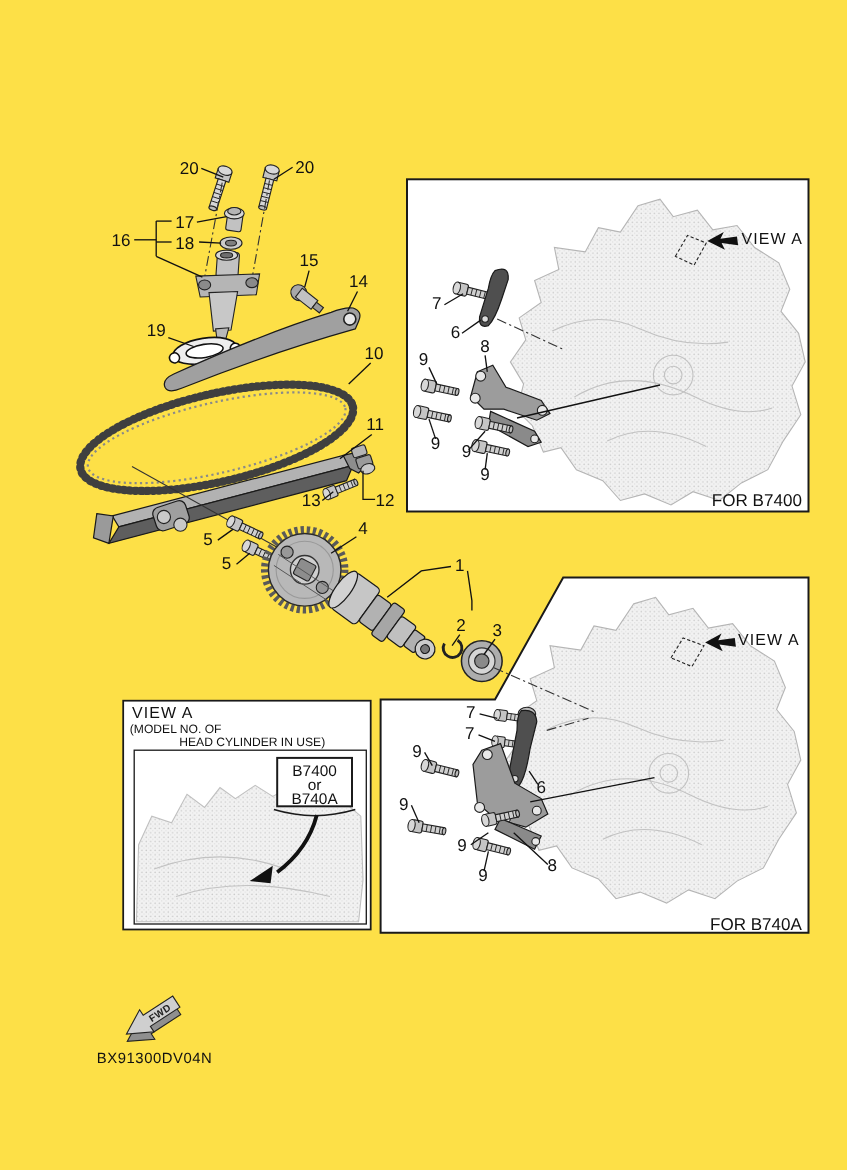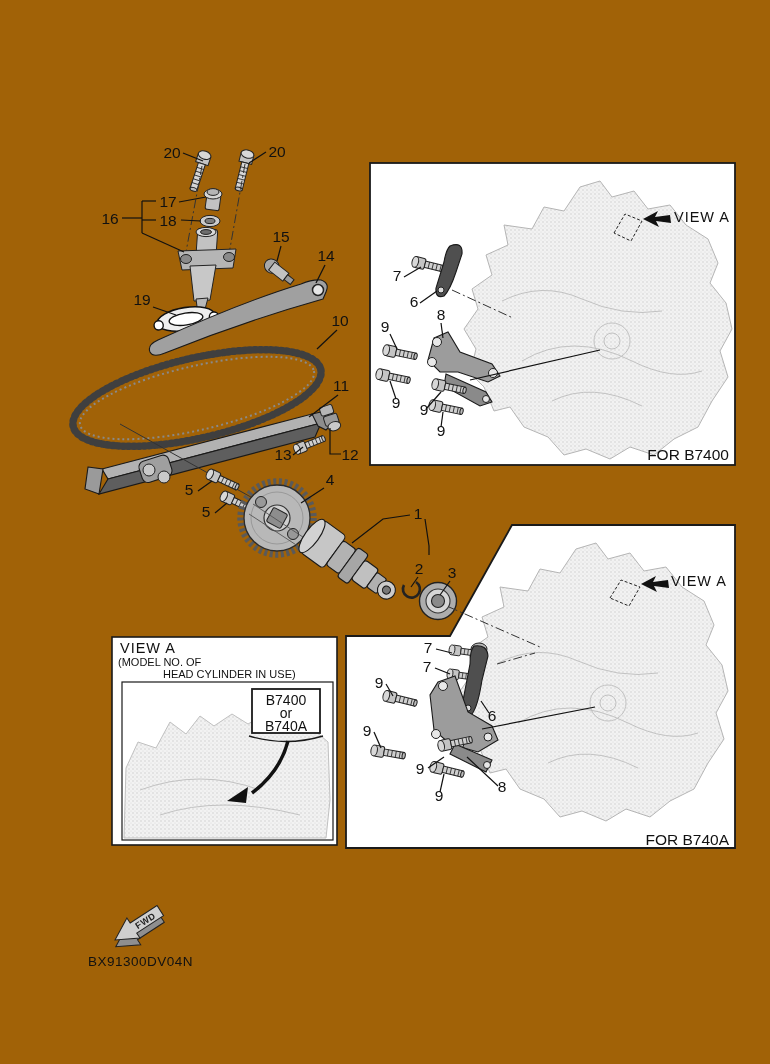--- a/index.html
+++ b/index.html
@@ -1,17 +1,17 @@
 <!DOCTYPE html>
 <html><head>
 <meta charset="utf-8">
 <style>
   html,body{margin:0;padding:0;background:#fff;}
   body{font-family:"Liberation Sans", sans-serif;}
-  .stage{width:770px;height:1064px;position:relative;background:#a16207;overflow:hidden;}
+  .stage{width:770px;height:1064px;position:relative;background:#fde047;overflow:hidden;}
   svg{display:block;}
   .cl{stroke:#111;stroke-width:1.2;fill:none;}
   .dd{stroke:#333;stroke-width:1;fill:none;stroke-dasharray:9 3 2 3;}
   .p{stroke:#1a1a1a;stroke-width:1.1;}
   .pl{stroke:#222;stroke-width:1;}
   .n{font-family:"Liberation Sans", sans-serif;font-size:15.5px;fill:#111;}
   .cap{font-family:"Liberation Sans", sans-serif;font-size:15.5px;fill:#111;}
   .va{font-family:"Liberation Sans", sans-serif;font-size:14.5px;fill:#111;letter-spacing:1px;}
   .sub{font-family:"Liberation Sans", sans-serif;font-size:11px;fill:#111;}
   .mdl{font-family:"Liberation Sans", sans-serif;font-size:14px;fill:#111;}

